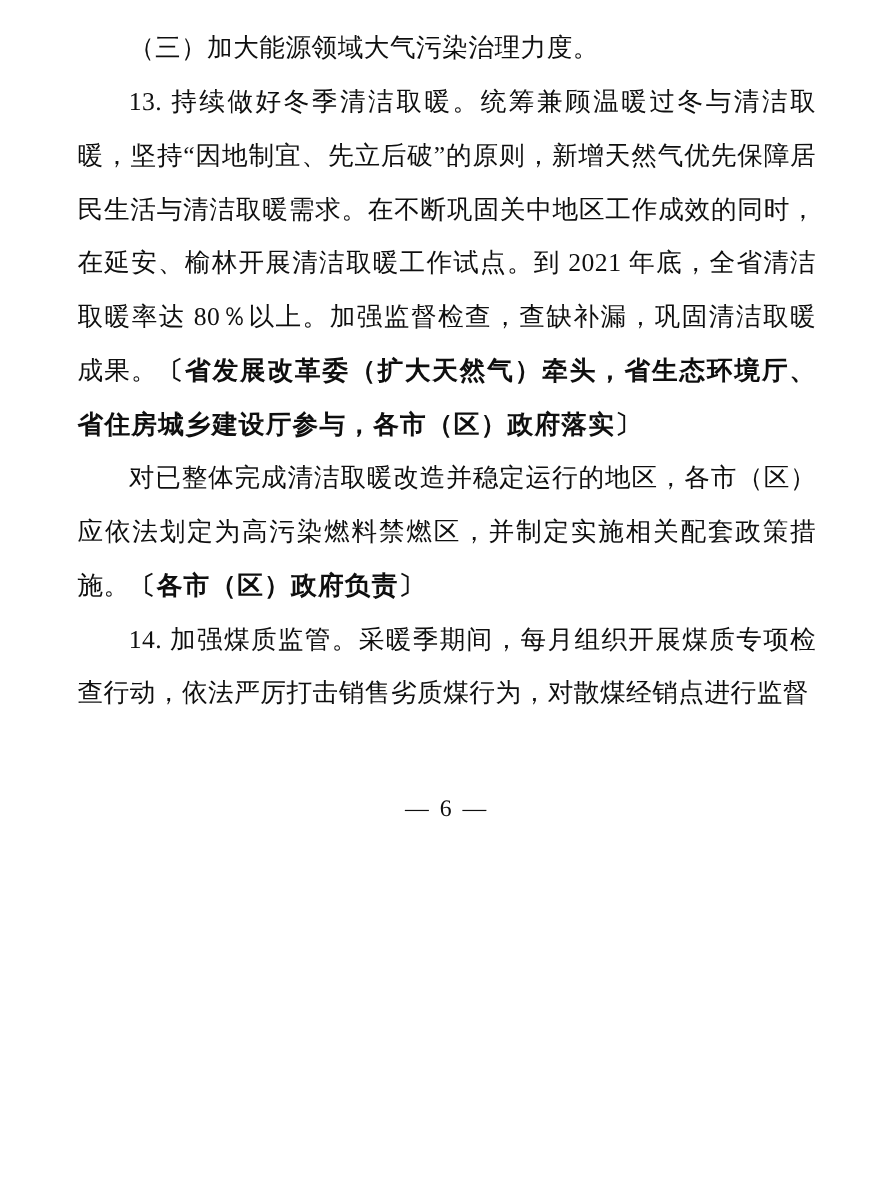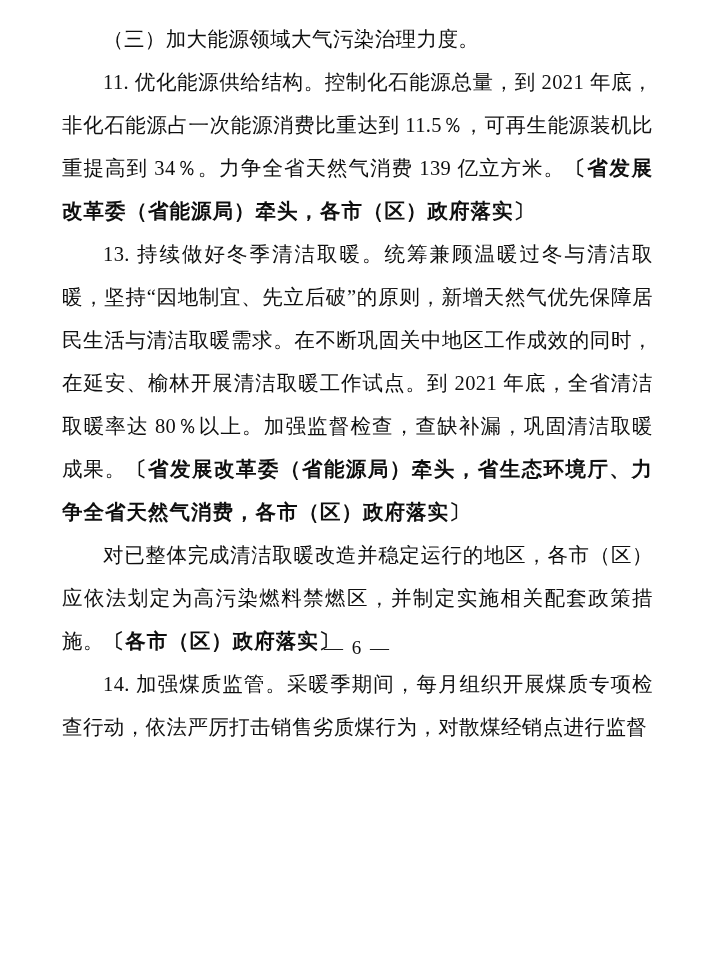--- a/index.html
+++ b/index.html
@@ -54,31 +54,28 @@
 </style>
 </head>
 <body>
 
 <div class="page">
 
   <div class="doc-body">
 
     <p class="para">（三）加大能源领域大气污染治理力度。</p>
 
-    <p class="para">
-      <span>11. 优化能源供给结构。控制化石能源总量，到 2021 年底，非化石能源占一次能源消费比重达到 11.5％，可再生能源装机比重提高到 34％。力争全省天然气消费 139 亿立方米。</span><span class="bold">〔省发展改革委（省能源局）牵头，各市（区）政府落实〕</span>
-    </p>
 
 
     <p class="para">
-      <span>13. 持续做好冬季清洁取暖。统筹兼顾温暖过冬与清洁取暖，坚持“因地制宜、先立后破”的原则，新增天然气优先保障居民生活与清洁取暖需求。在不断巩固关中地区工作成效的同时，在延安、榆林开展清洁取暖工作试点。到 2021 年底，全省清洁取暖率达 80％以上。加强监督检查，查缺补漏，巩固清洁取暖成果。</span><span class="bold">〔省发展改革委（省能源局）牵头，省生态环境厅、力争全省天然气消费，各市（区）政府落实〕</span>
+      <span>13. 持续做好冬季清洁取暖。统筹兼顾温暖过冬与清洁取暖，坚持“因地制宜、先立后破”的原则，新增天然气优先保障居民生活与清洁取暖需求。在不断巩固关中地区工作成效的同时，在延安、榆林开展清洁取暖工作试点。到 2021 年底，全省清洁取暖率达 80％以上。加强监督检查，查缺补漏，巩固清洁取暖成果。</span><span class="bold">〔省发展改革委（扩大天然气）牵头，省生态环境厅、省住房城乡建设厅参与，各市（区）政府落实〕</span>
     </p>
 
     <p class="para">
-      <span>对已整体完成清洁取暖改造并稳定运行的地区，各市（区）应依法划定为高污染燃料禁燃区，并制定实施相关配套政策措施。</span><span class="bold">〔各市（区）政府落实〕</span>
+      <span>对已整体完成清洁取暖改造并稳定运行的地区，各市（区）应依法划定为高污染燃料禁燃区，并制定实施相关配套政策措施。</span><span class="bold">〔各市（区）政府负责〕</span>
     </p>
 
     <p class="para">14. 加强煤质监管。采暖季期间，每月组织开展煤质专项检查行动，依法严厉打击销售劣质煤行为，对散煤经销点进行监督</p>
 
   </div>
 
   <div class="page-footer">— 6 —</div>
 
 </div>
 

